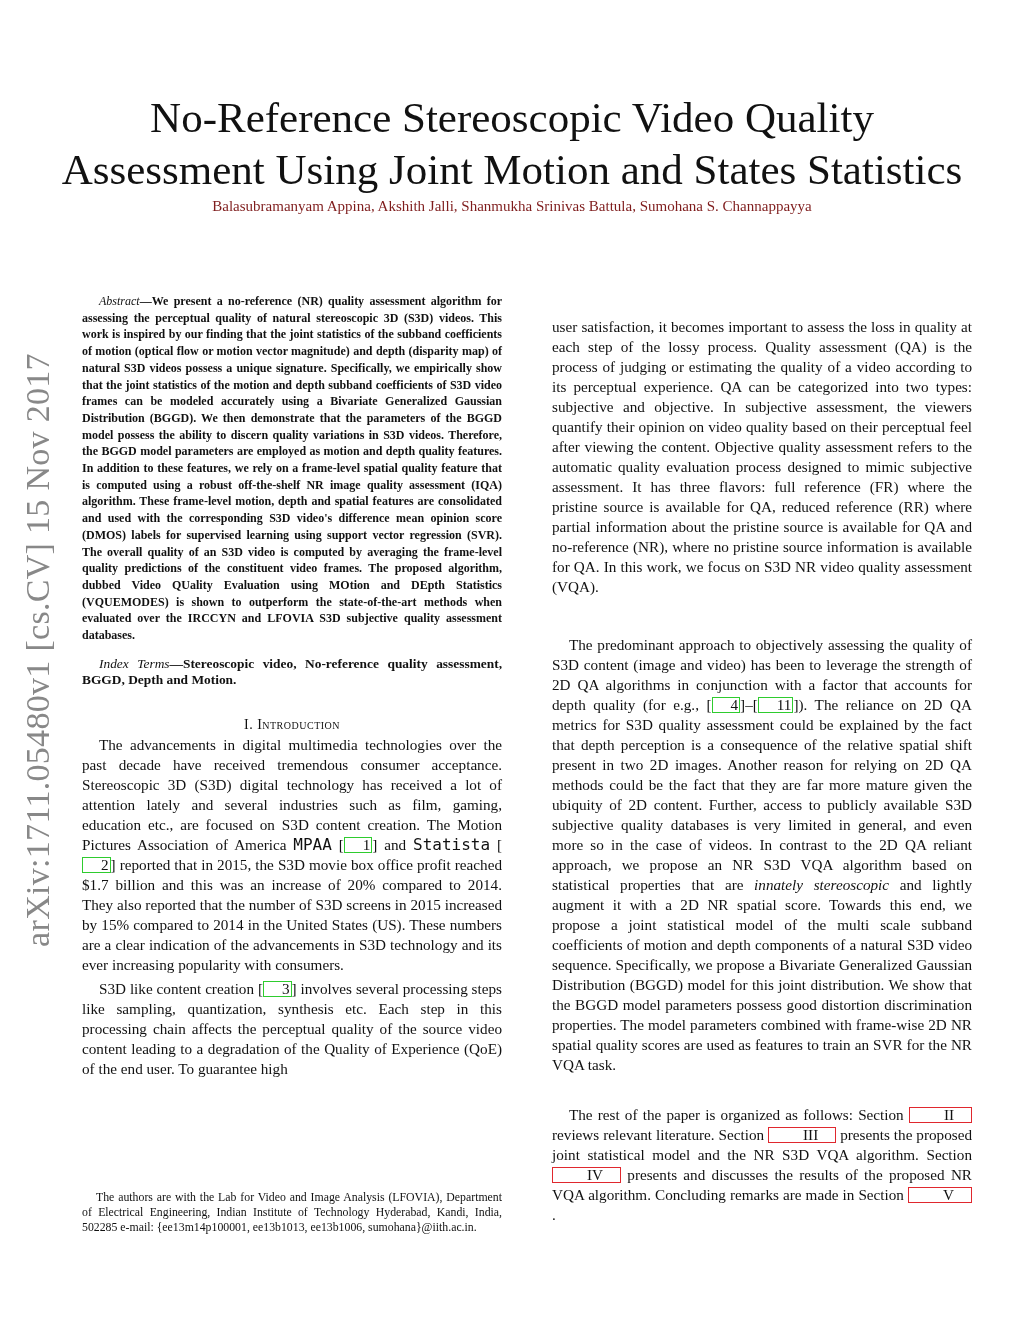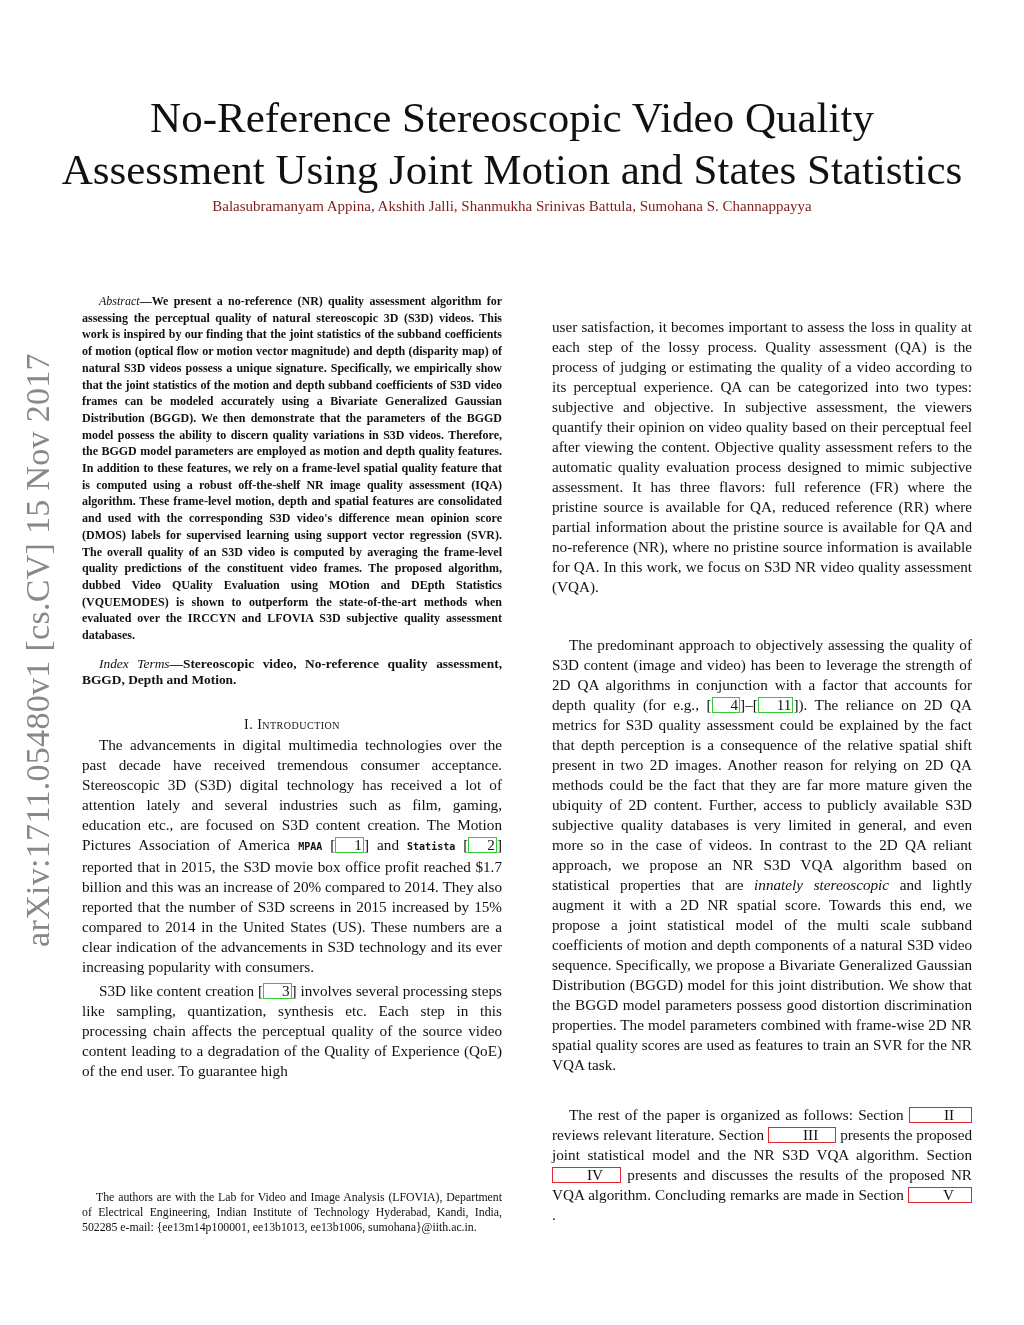--- a/index.html
+++ b/index.html
@@ -29,21 +29,21 @@
   .index-terms .lbl { font-style: italic; font-weight: normal; }
   .section-heading { text-align: center; font-size: 14px; margin: 26px 0 0 0; font-variant: small-caps; letter-spacing: 0.5px; }
   p.body { margin: 0; text-indent: 17px; text-align: justify; }
   p.body + p.body { margin-top: 4px; }
   .right-p { margin: 0; text-indent: 0; text-align: justify; }
   .right-p.indent { text-indent: 17px; }
   .gap-lg { margin-top: 38px !important; }
   .gap-md { margin-top: 30px !important; }
   .cite { display: inline-block; border: 1.5px solid #2ecc2e; padding: 0 1px; line-height: 14px; }
   .secref { display: inline-block; border: 1.5px solid #e0282e; padding: 0 17px; line-height: 14px; }
-  .mono-bold { font-family: "DejaVu Sans Mono", "Liberation Mono", monospace; font-weight: bold; font-size: 10px; }
+  .mono-bold { font-family: "DejaVu Sans Mono", "Liberation Mono", monospace; font-weight: normal; font-size: 16px; }
   .footnote {
     position: absolute; left: 82px; top: 1190px; width: 420px;
     font-size: 11.8px; line-height: 15px; text-align: justify; text-indent: 14px;
   }
 </style>
 </head>
 <body>
 
 <div class="arxiv-stamp">arXiv:1711.05480v1  [cs.CV]  15 Nov 2017</div>
 

